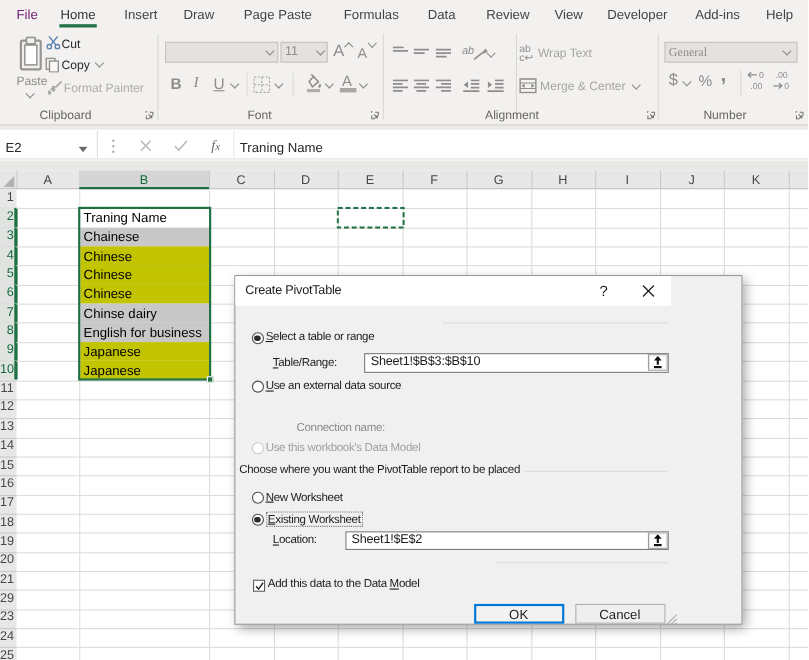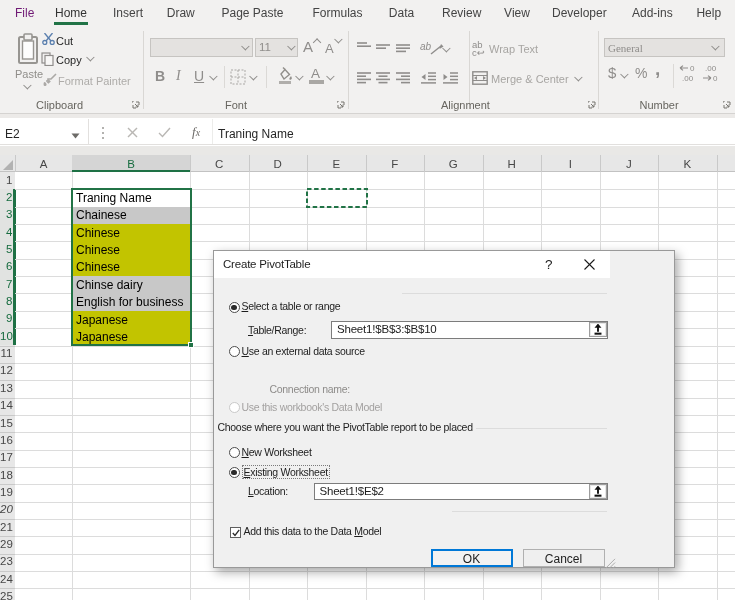--- a/index.html
+++ b/index.html
@@ -302,21 +302,21 @@
 <div class="ab" style="left:0;top:416.50px;width:12.5px;text-align:right;font-size:11.5px;color:#474747;">15</div>
 <div class="ab" style="left:0;top:432.25px;width:15px;height:1px;background:#c9c9c9;"></div>
 <div class="ab" style="left:0;top:433.85px;width:12.5px;text-align:right;font-size:11.5px;color:#474747;">16</div>
 <div class="ab" style="left:0;top:449.60px;width:15px;height:1px;background:#c9c9c9;"></div>
 <div class="ab" style="left:0;top:451.20px;width:12.5px;text-align:right;font-size:11.5px;color:#474747;">17</div>
 <div class="ab" style="left:0;top:466.95px;width:15px;height:1px;background:#c9c9c9;"></div>
 <div class="ab" style="left:0;top:468.55px;width:12.5px;text-align:right;font-size:11.5px;color:#474747;">18</div>
 <div class="ab" style="left:0;top:484.30px;width:15px;height:1px;background:#c9c9c9;"></div>
 <div class="ab" style="left:0;top:485.90px;width:12.5px;text-align:right;font-size:11.5px;color:#474747;">19</div>
 <div class="ab" style="left:0;top:501.65px;width:15px;height:1px;background:#c9c9c9;"></div>
-<div class="ab" style="left:0;top:503.25px;width:12.5px;text-align:right;font-size:11.5px;color:#474747;font-style:italic;">20</div>
+<div class="ab" style="left:0;top:503.25px;width:12.5px;text-align:right;font-size:11.5px;color:#474747;">20</div>
 <div class="ab" style="left:0;top:519.00px;width:15px;height:1px;background:#c9c9c9;"></div>
 <div class="ab" style="left:0;top:520.60px;width:12.5px;text-align:right;font-size:11.5px;color:#474747;">21</div>
 <div class="ab" style="left:0;top:536.35px;width:15px;height:1px;background:#c9c9c9;"></div>
 <div class="ab" style="left:0;top:537.95px;width:12.5px;text-align:right;font-size:11.5px;color:#474747;">29</div>
 <div class="ab" style="left:0;top:553.70px;width:15px;height:1px;background:#c9c9c9;"></div>
 <div class="ab" style="left:0;top:555.30px;width:12.5px;text-align:right;font-size:11.5px;color:#474747;">23</div>
 <div class="ab" style="left:0;top:571.05px;width:15px;height:1px;background:#c9c9c9;"></div>
 <div class="ab" style="left:0;top:572.65px;width:12.5px;text-align:right;font-size:11.5px;color:#474747;">24</div>
 <div class="ab" style="left:0;top:588.40px;width:15px;height:1px;background:#c9c9c9;"></div>
 <div class="ab" style="left:0;top:590.00px;width:12.5px;text-align:right;font-size:11.5px;color:#474747;">25</div>

